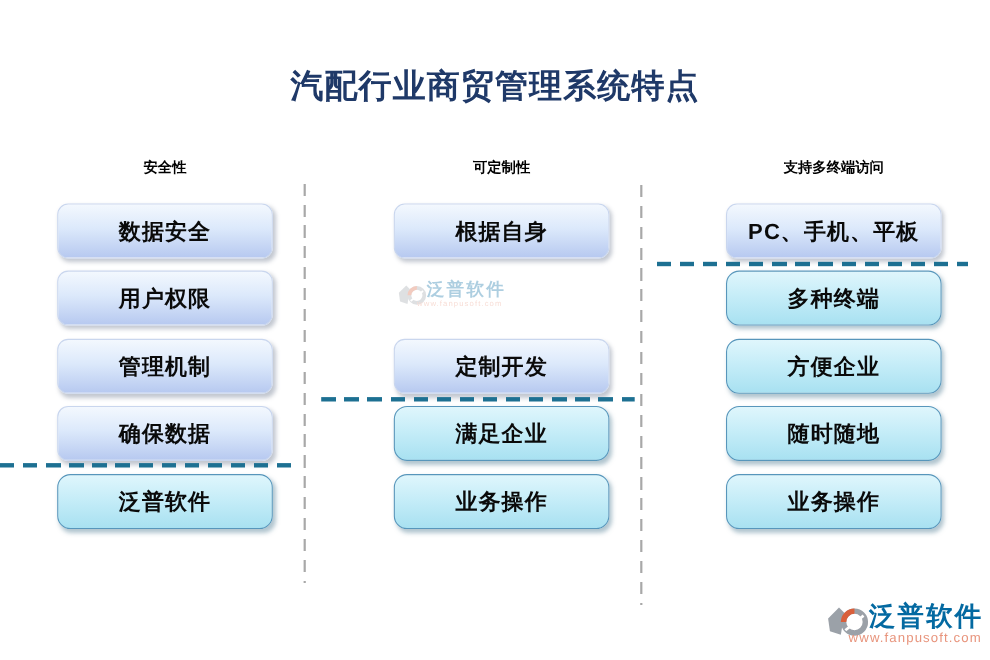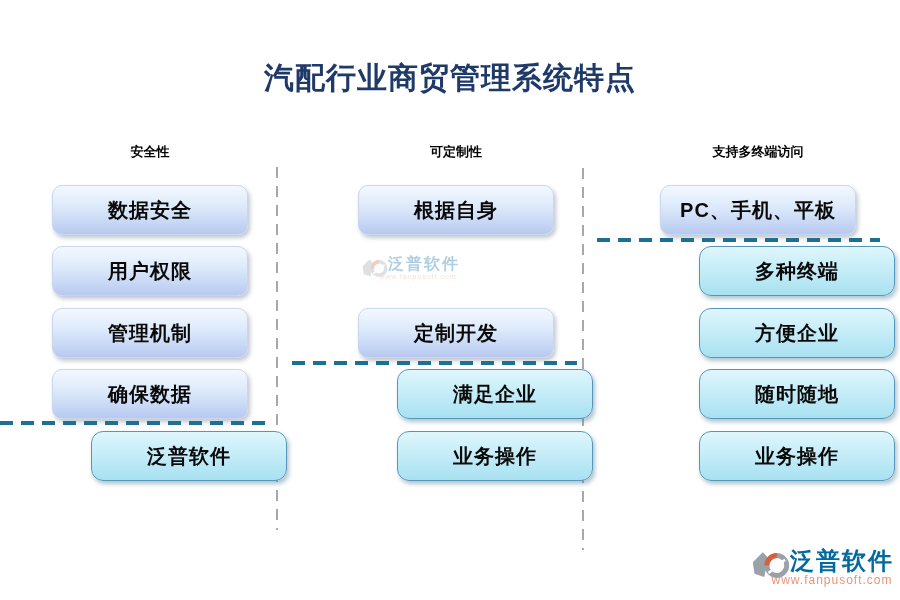--- a/index.html
+++ b/index.html
@@ -24,21 +24,20 @@
   }
   .box.plain{
     border-radius:10px;border:1px solid #c9d6ee;
     background:linear-gradient(180deg,#f3f8fe 0%,#dce9fb 45%,#b7c9f0 100%);
     box-shadow:2px 3px 4px rgba(120,130,150,0.45);
   }
   .box.cyan{
     border-radius:12px;border:1px solid #5796bb;
     background:linear-gradient(180deg,#dff6fc 0%,#c6edf8 45%,#a8e1f1 100%);
     box-shadow:2px 3px 4px rgba(100,140,160,0.5);
-    margin-left:39px;
   }
   .c1{left:52px;} .c2{left:358px;} .c3{left:660px;}
   .r1{top:185px;} .r2{top:246px;} .r3{top:308px;} .r4{top:369px;} .r5{top:431px;}
 
   .vdash{
     position:absolute;width:2px;
     background:repeating-linear-gradient(180deg,#a8a8a8 0 11px,transparent 11px 19px);
   }
   .vdash.v1{left:276px;top:167px;height:363px;}
   .vdash.v2{left:582px;top:168px;height:382px;}

